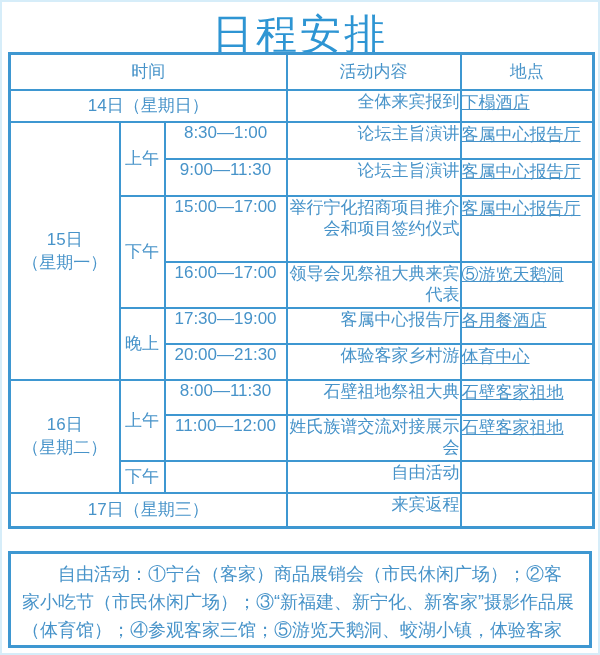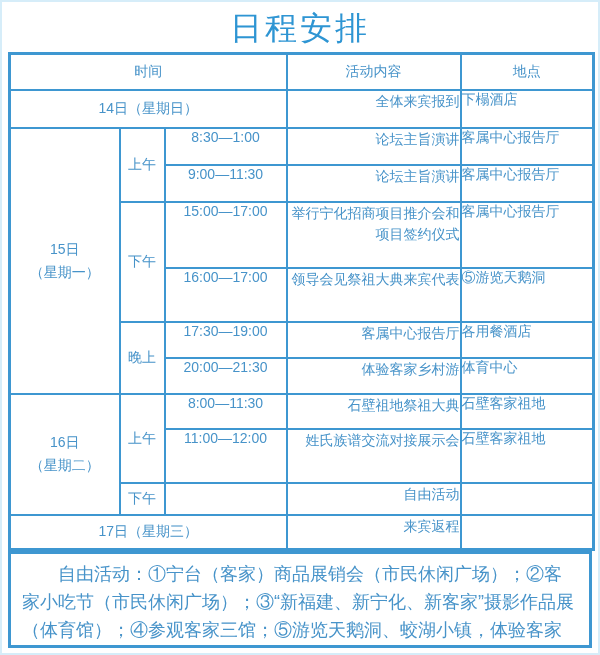--- a/index.html
+++ b/index.html
@@ -11,38 +11,38 @@
     overflow: hidden;
   }
   .page-frame {
     position: absolute; inset: 0;
     border: 2px solid #d6edf9;
     pointer-events: none;
   }
   .page-title {
     position: absolute; top: 7px; left: 0; width: 100%;
     text-align: center;
-    font-size: 32px;
+    font-size: 41px;
     letter-spacing: 3px;
     color: #2e95d3;
     font-weight: normal;
     margin: 0;
   }
   table.schedule {
     position: absolute; left: 8px; top: 52px;
     width: 584px;
     border-collapse: collapse;
     table-layout: fixed;
     color: #4793c9;
     border: 3px solid #3e97d1;
   }
   .schedule th, .schedule td {
     border: 2px solid #3e97d1;
     font-weight: normal;
-    font-size: 14px;
+    font-size: 17px;
     overflow: hidden;
     padding: 0;
   }
   .schedule th {
     text-align: center; vertical-align: middle;
     height: 32px;
   }
   .c-date, .c-period, .c-date-full {
     text-align: center; vertical-align: middle;
     line-height: 23px;
@@ -55,27 +55,28 @@
   .c-act {
     text-align: right; vertical-align: top;
     padding: 7px 4px 0 12px;
     line-height: 21px;
   }
   .c-loc {
     text-align: left; vertical-align: top;
     padding: 7px 2px 0 9px;
     font-size: 17.5px;
     white-space: nowrap;
+    text-decoration: underline;
   }
-  tr.h38 { height: 38px; }
+  tr.h38 { height: 32px; }
   tr.h37 { height: 37px; }
   tr.h36 { height: 36px; }
   tr.h35 { height: 35px; }
   tr.h66 { height: 66px; }
-  tr.h54 { height: 54px; }
+  tr.h54 { height: 46px; }
   tr.h32 { height: 32px; }
   .footnote {
     position: absolute; left: 8px; top: 551px;
     width: 584px; height: 97px;
     box-sizing: border-box;
     border: 3px solid #3e97d1;
     color: #4793c9;
     font-size: 18px;
     line-height: 28px;
     padding: 6px 11px 0 11px;

